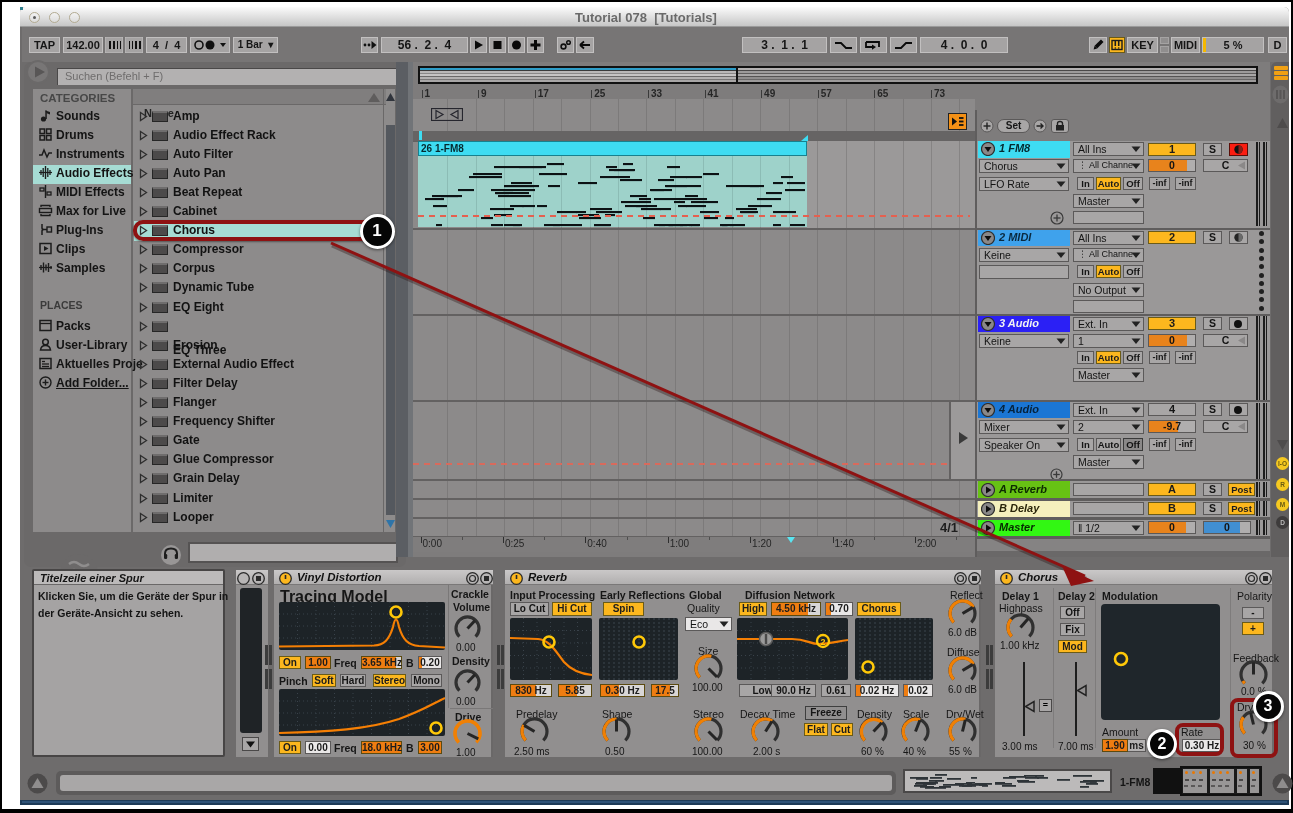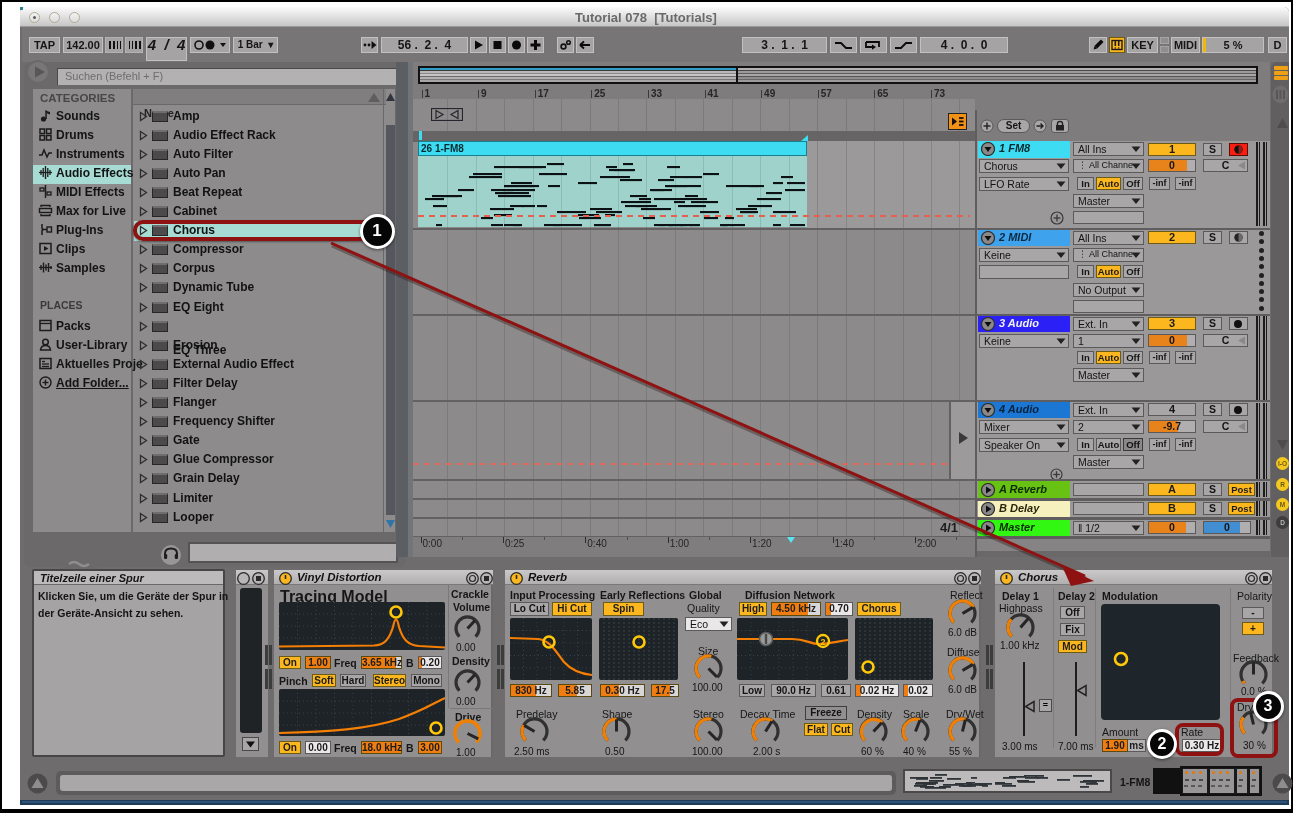--- a/index.html
+++ b/index.html
@@ -31,21 +31,21 @@
     <rect width="18" height="16" fill="#a5a3a3" stroke="#c2c0c0"></rect>
     <g stroke="#111" stroke-width="1">
       <line x1="4.5" y1="4" x2="4.5" y2="12"></line>
       <line x1="7.5" y1="4" x2="7.5" y2="12"></line>
     </g>
     <g stroke="#111" stroke-width="2">
       <line x1="11" y1="4" x2="11" y2="12"></line>
       <line x1="15" y1="4" x2="15" y2="12"></line>
     </g>
   </svg>
-<div class="b" style="left:146px;top:37px;width:41px;height:24px;line-height:14px;font-size:15px;font-style:italic;">4&nbsp;&nbsp;/&nbsp;&nbsp;4</div>
+<div class="b" style="left:146px;top:37px;width:41px;height:16px;line-height:14px;font-size:11px;">4&nbsp;&nbsp;/&nbsp;&nbsp;4</div>
 <div class="b" style="left:190px;top:37px;width:40px;height:16px;"></div>
 <svg style="left:190px;top:37px;position:absolute;" width="40" height="16">
     <circle cx="9" cy="8" r="4" fill="none" stroke="#111" stroke-width="1.6"></circle>
     <circle cx="20" cy="8" r="4.5" fill="#111"></circle>
     <path d="M30 6 L36 6 L33 10 Z" fill="#111"></path>
   </svg>
 <div class="b" style="left:233px;top:37px;width:45px;height:16px;line-height:14px;font-size:10px;">1 Bar&nbsp; ▾</div>
 <div class="b" style="left:361px;top:37px;width:17px;height:16px;"></div>
 <svg style="left:361px;top:37px;position:absolute;" width="17" height="16">
     <circle cx="4" cy="8" r="1.4" fill="#111"></circle>
@@ -1235,21 +1235,21 @@
     <line x1="0" y1="12.5" x2="111" y2="12.5" stroke="#39424a" stroke-width="1" stroke-dasharray="1 3"></line>
     <line x1="0" y1="25.0" x2="111" y2="25.0" stroke="#39424a" stroke-width="1" stroke-dasharray="1 3"></line>
     <line x1="0" y1="37.5" x2="111" y2="37.5" stroke="#39424a" stroke-width="1" stroke-dasharray="1 3"></line>
     <line x1="0" y1="50.0" x2="111" y2="50.0" stroke="#39424a" stroke-width="1" stroke-dasharray="1 3"></line>
     <path d="M0 21 L55 21 C70 21 72 26 82 26 C95 26 100 23 111 22" fill="none" stroke="#f57f04" stroke-width="2.2"></path>
     <circle cx="29" cy="21" r="6.5" fill="#9a9a9a" stroke="#5a5a5a" stroke-width="1.5"></circle>
     <rect x="27.8" y="16" width="2.4" height="10" fill="#4a4a4a"></rect>
     <circle cx="86" cy="23" r="6" fill="none" stroke="#ffc808" stroke-width="2.4"></circle>
     <text x="86" y="26.5" font-size="9" font-weight="bold" fill="#ffc808" text-anchor="middle">2</text>
   </svg>
-<div class="c" style="left:739px;top:684px;width:26px;height:13px;line-height:11px;font-size:10px;">Low</div>
+<div class="c" style="left:739px;top:684px;width:47px;height:13px;line-height:11px;font-size:10px;">Low</div>
 <div class="c" style="left:771px;top:684px;width:45px;height:13px;line-height:11px;font-size:10px;">90.0 Hz</div>
 <div class="c" style="left:821px;top:684px;width:30px;height:13px;line-height:11px;font-size:10px;">0.61</div>
 <svg style="left:855px;top:618px;position:absolute;" width="78" height="62">
     <rect width="78" height="62" rx="2" fill="#1d2327"></rect>
     <line x1="5" y1="0" x2="5" y2="62" stroke="#3c464e" stroke-width="1" stroke-dasharray="2 2"></line>
     <line x1="10" y1="0" x2="10" y2="62" stroke="#3c464e" stroke-width="1" stroke-dasharray="2 2"></line>
     <line x1="15" y1="0" x2="15" y2="62" stroke="#3c464e" stroke-width="1" stroke-dasharray="2 2"></line>
     <line x1="20" y1="0" x2="20" y2="62" stroke="#3c464e" stroke-width="1" stroke-dasharray="2 2"></line>
     <line x1="25" y1="0" x2="25" y2="62" stroke="#3c464e" stroke-width="1" stroke-dasharray="2 2"></line>
     <line x1="30" y1="0" x2="30" y2="62" stroke="#3c464e" stroke-width="1" stroke-dasharray="2 2"></line>

